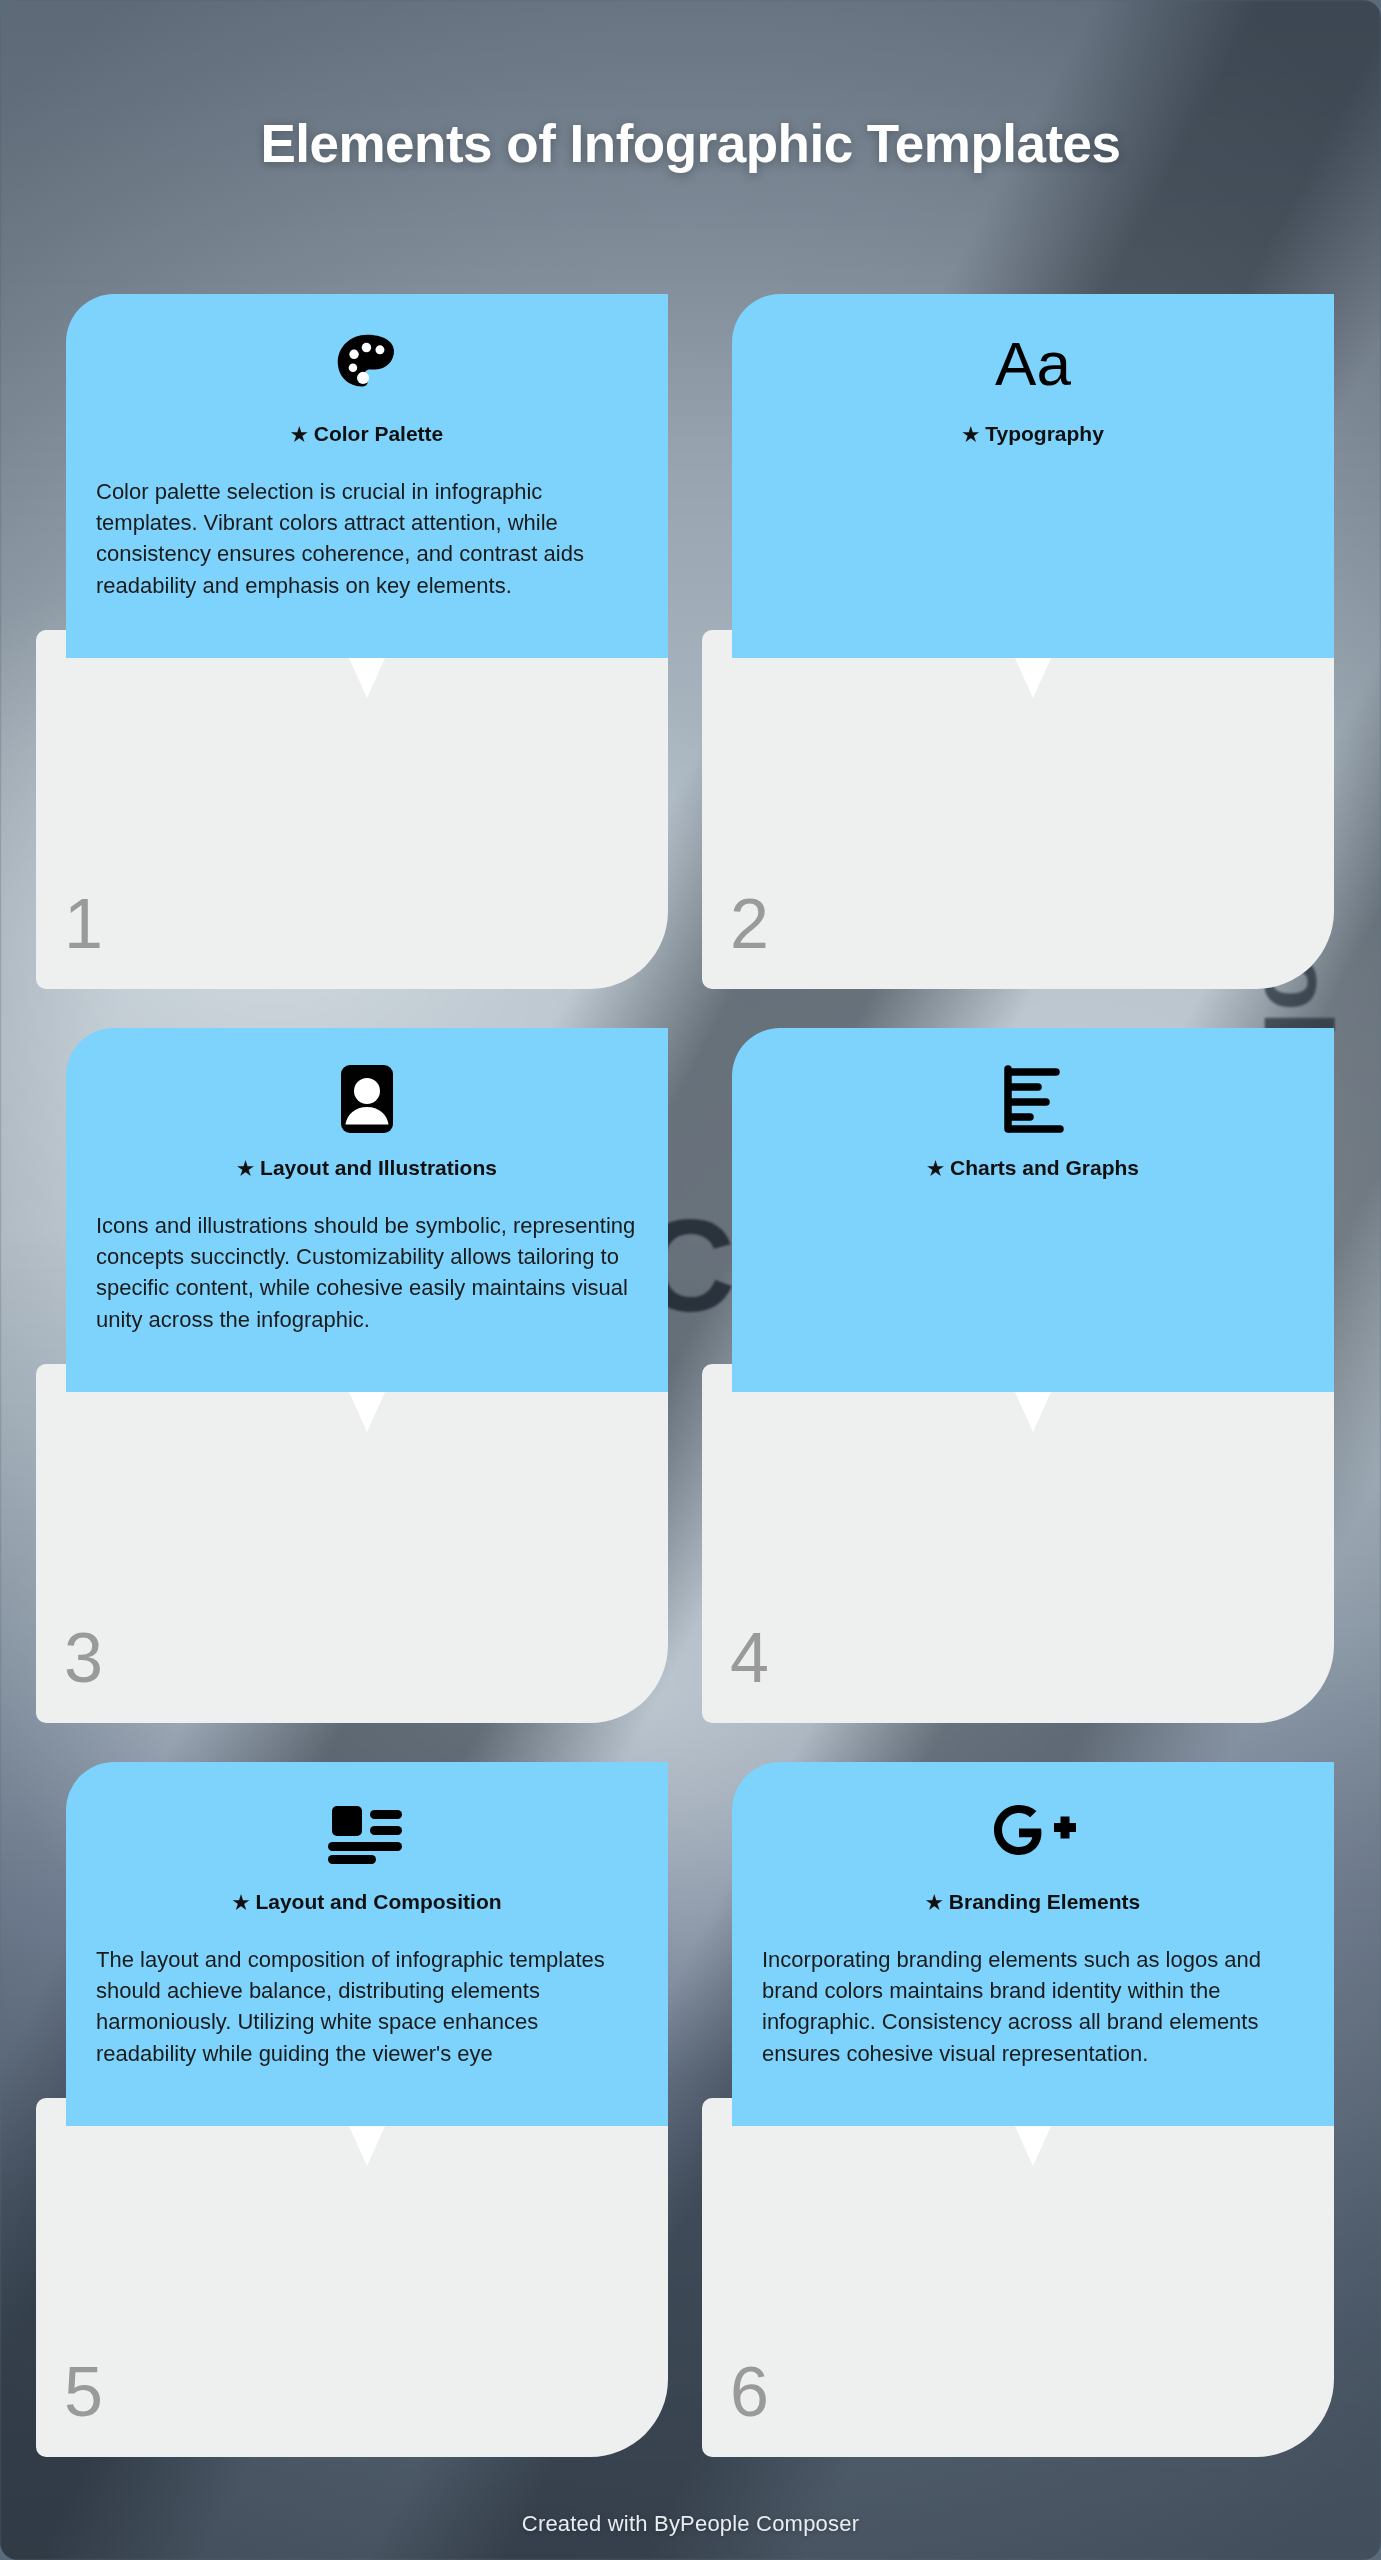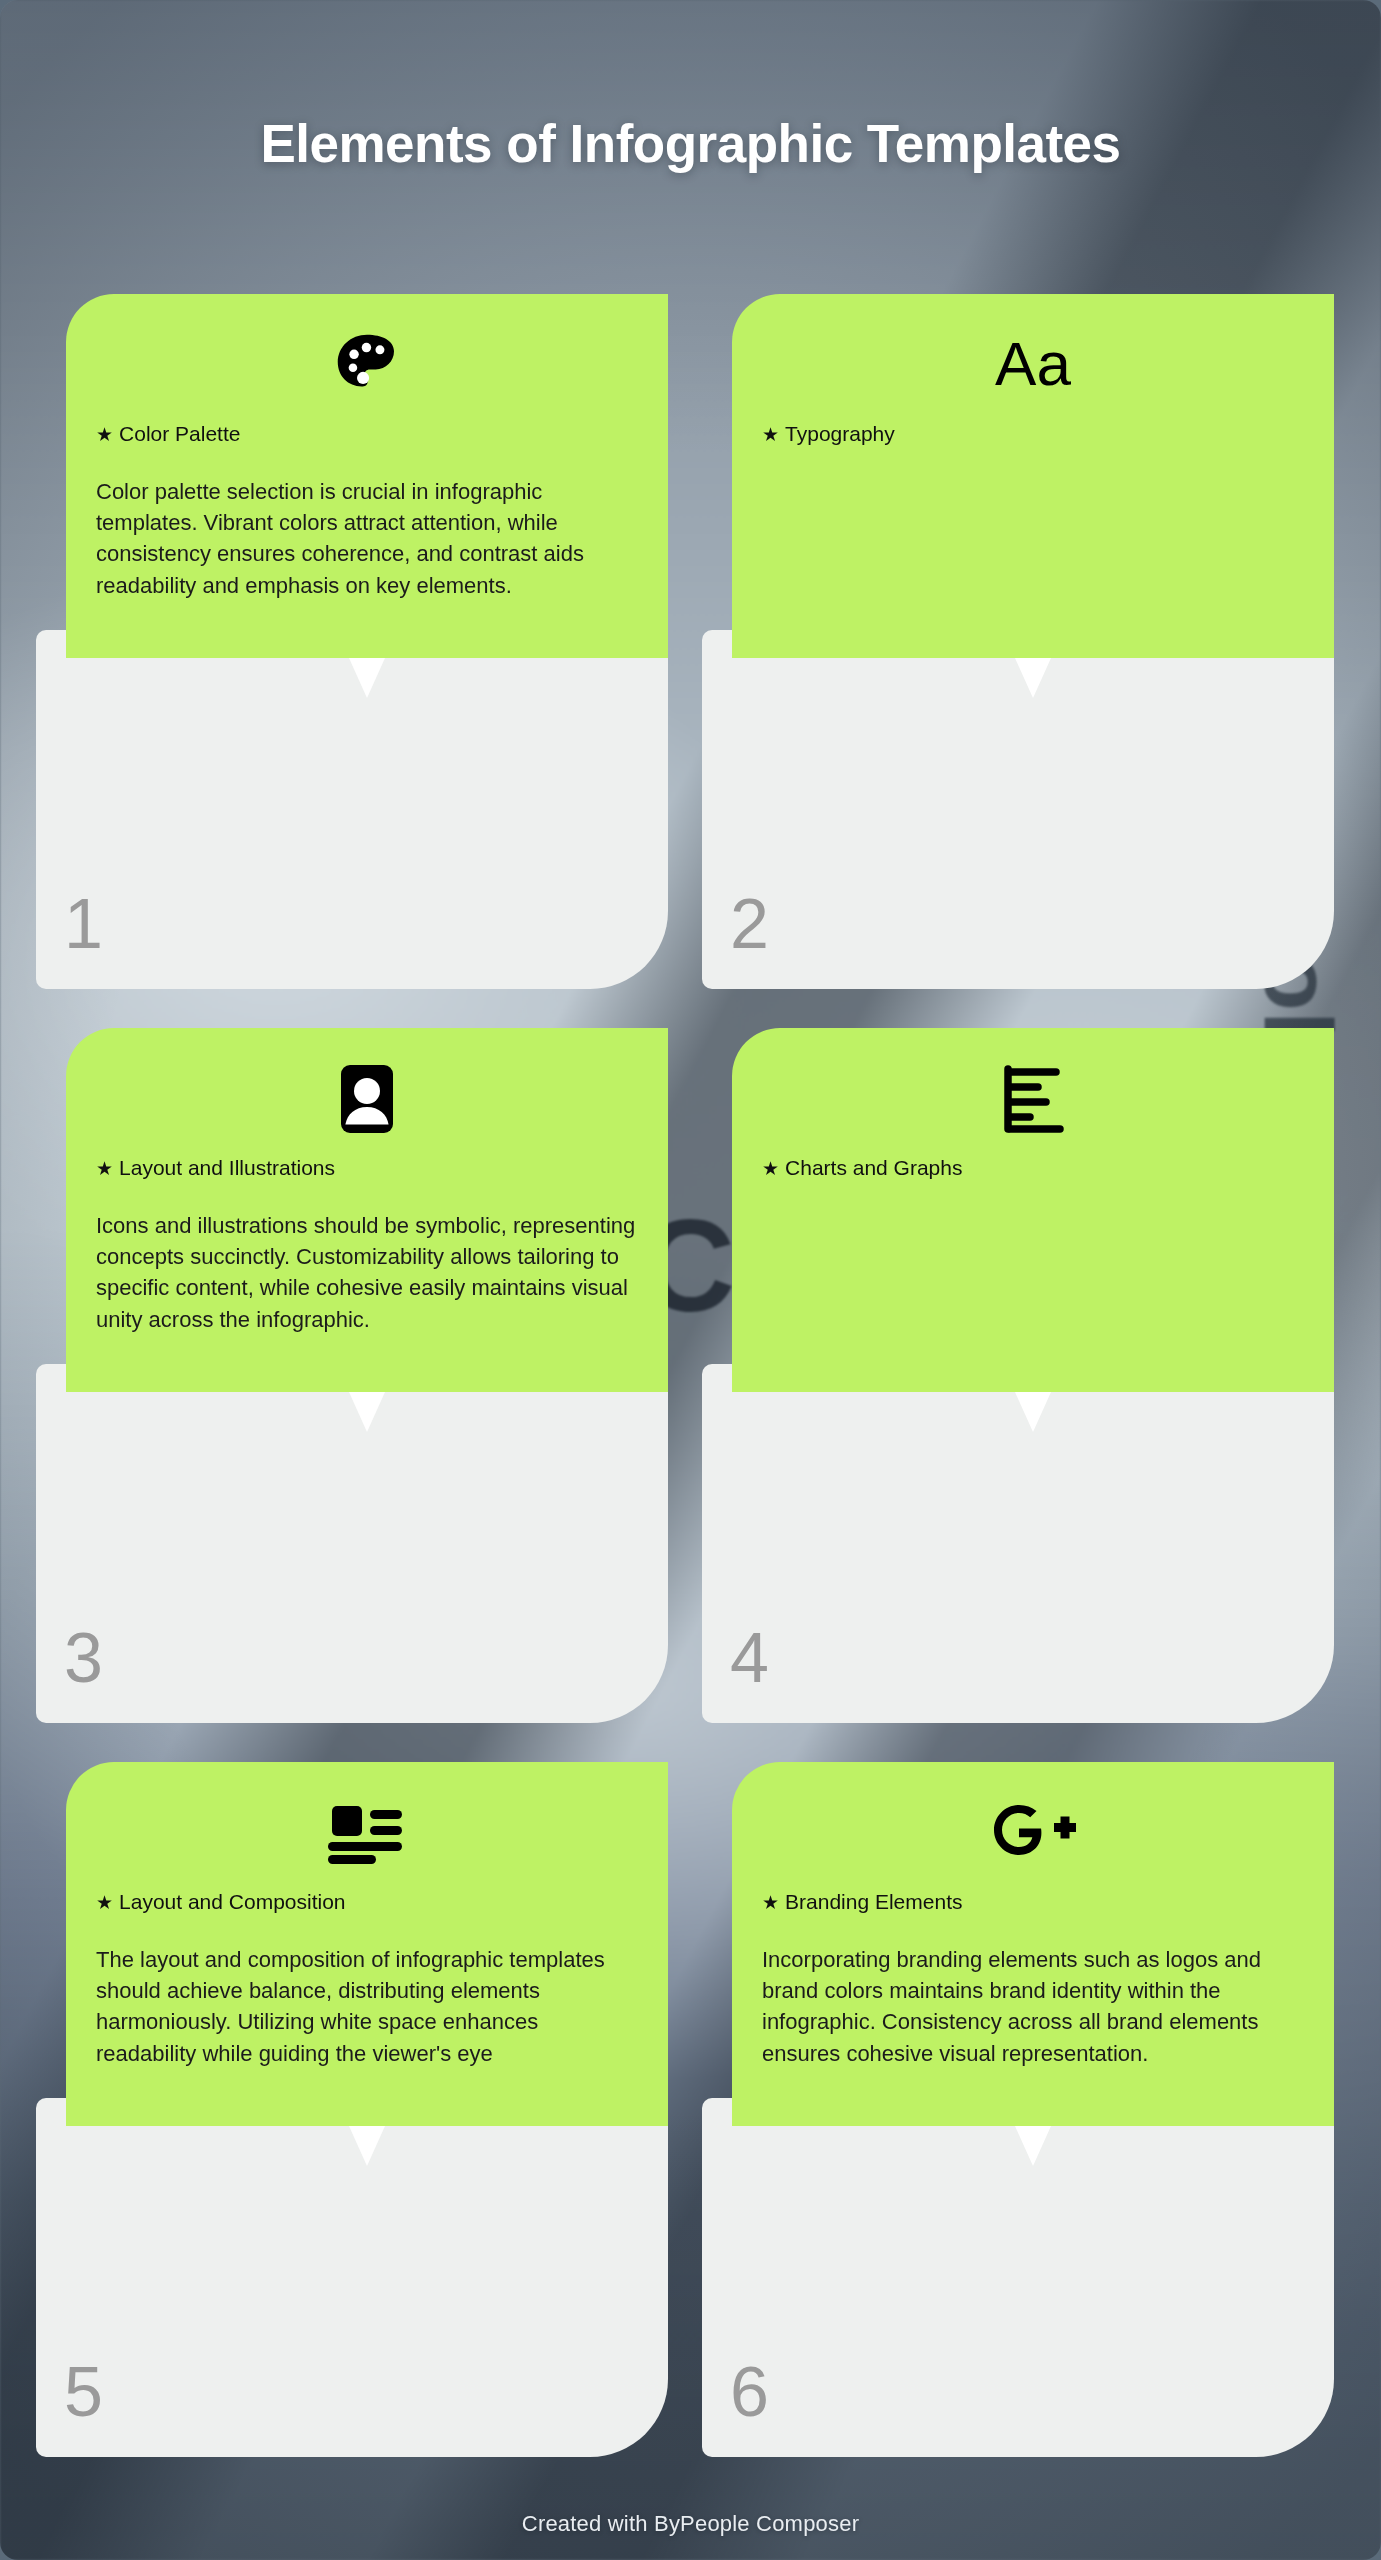--- a/index.html
+++ b/index.html
@@ -100,21 +100,21 @@
     color:#9a9a9a;
   }
 
   
   .card {
     position:absolute;
     left:30px;
     top:0;
     width:602px;
     height:364px;
-    background:#bef264;
+    background:#7dd3fc;
     border-radius:48px 0 0 0;
     padding:32px 30px 0 30px;
     -webkit-clip-path:polygon(
       0 0, 100% 0, 100% 100%,
       57% 100%, 52% 128%, 47% 100%,
       0 100%);
     clip-path:polygon(
       0 0, 100% 0, 100% 100%,
       57% 100%, 52% 128%, 47% 100%,
       0 100%);
@@ -133,22 +133,23 @@
   .card-icon {
     height:78px;
     display:flex;
     align-items:center;
     justify-content:center;
     margin-bottom:8px;
   }
   .card-icon svg { display:block; }
 
   .card-title {
+    text-align:center;
     font-size:21px;
-    font-weight:400;
+    font-weight:700;
     color:#101010;
     margin-top:18px;
   }
   .card-title .star { margin-right:6px; font-size:19px; }
 
   .card-body {
     margin-top:30px;
     font-size:22px;
     line-height:1.42;
     color:#1b1b1b;

